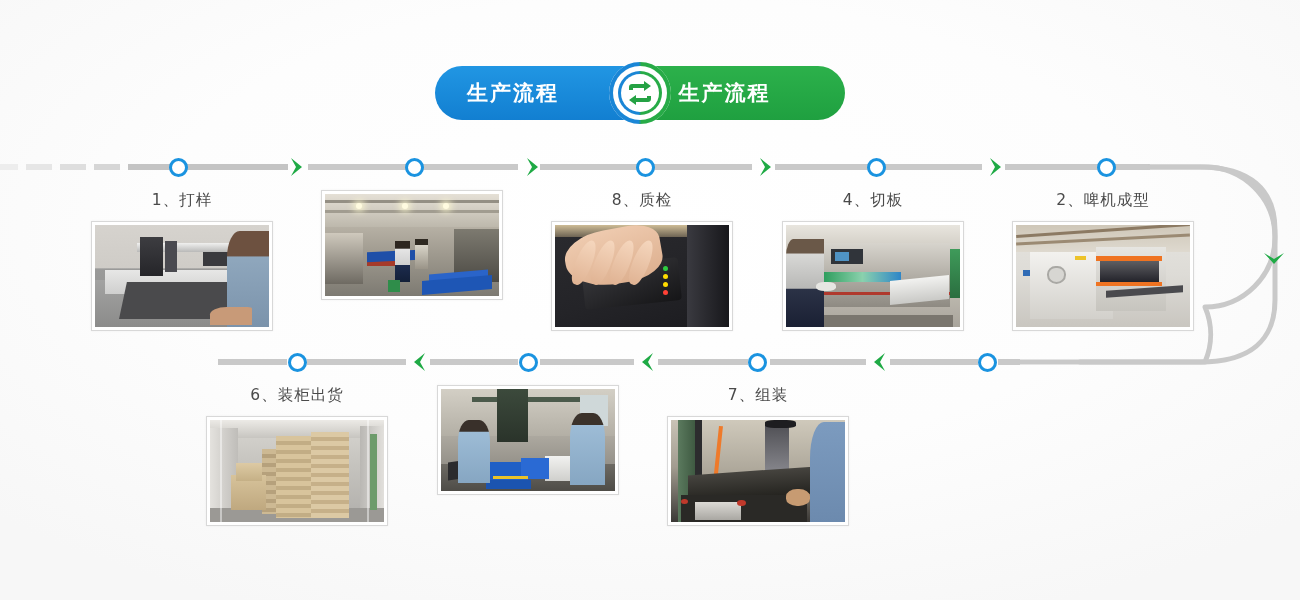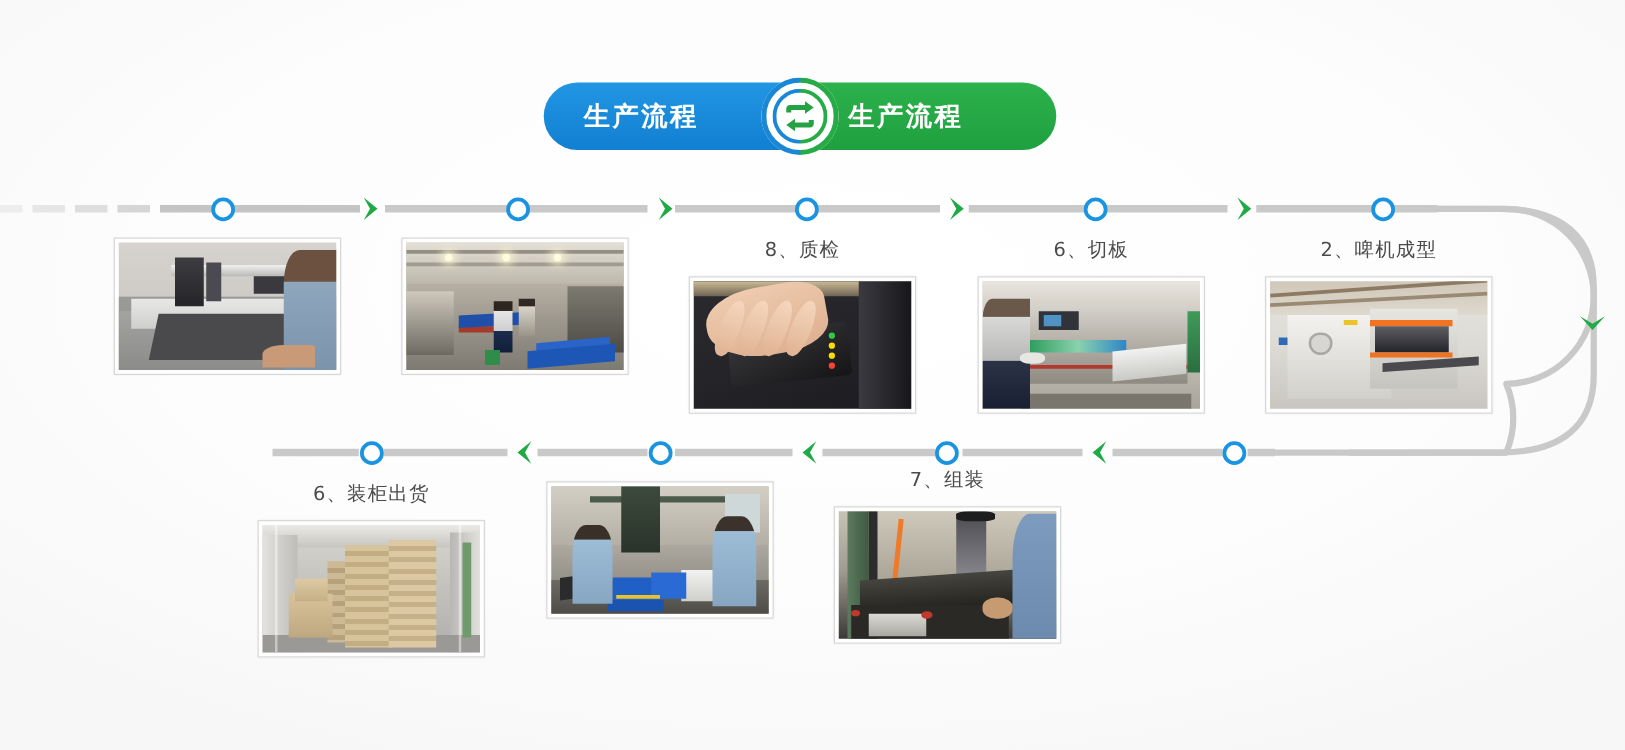--- a/index.html
+++ b/index.html
@@ -358,20 +358,21 @@
         <path d="M17 2 L6 11 L17 20 L12 11 Z" fill="#1faa45"></path>
       </svg>
   </div>
   <div class="chev" style="left:408px; top:351px;">
     <svg width="20" height="22" viewBox="0 0 20 22">
         <path d="M17 2 L6 11 L17 20 L12 11 Z" fill="#1faa45"></path>
       </svg>
   </div>
 
   <div class="step" style="left:82px; top:190px;">
+    <div class="step-label">1、打样</div>
     <div class="thumb">
       <div class="thumb-inner s1">
         <div class="ph floor"></div>
           <div class="ph table"></div>
           <div class="ph sheet"></div>
         <div class="ph dark"></div>
           <div class="ph gantry"></div>
           <div class="ph head"></div>
         <div class="ph head2"></div>
           <div class="ph yellow"></div>
@@ -419,21 +420,21 @@
         <div class="ph hand"></div>
         <div class="ph fing" style="left:12%"></div>
         <div class="ph fing" style="left:23%"></div>
         <div class="ph fing" style="left:34%"></div>
         <div class="ph fing" style="left:45%"></div>
       </div>
     </div>
   </div>
 
   <div class="step" style="left:773px; top:190px;">
-    <div class="step-label">6、切板</div>
+    <div class="step-label">4、切板</div>
     <div class="thumb">
       <div class="thumb-inner s4">
         <div class="ph wall"></div>
           <div class="ph rgreen"></div>
           <div class="ph mach"></div>
         <div class="ph panel"></div>
           <div class="ph screen"></div>
         <div class="ph green"></div>
           <div class="ph redline"></div>
         <div class="ph stack"></div>
@@ -497,21 +498,21 @@
           <div class="ph blue2"></div>
         <div class="ph blue3"></div>
           <div class="ph ylw"></div>
           <div class="ph blk"></div>
         <div class="ph pA"></div>
           <div class="ph pB"></div>
       </div>
     </div>
   </div>
 
-  <div class="step" style="left:658px; top:374px;text-align:center;">
+  <div class="step" style="left:658px; top:385px;text-align:center;">
     <div class="step-label">7、组装</div>
     <div class="thumb">
       <div class="thumb-inner s7">
         <div class="ph wall"></div>
           <div class="ph hose"></div>
         <div class="ph col"></div>
           <div class="ph col2"></div>
         <div class="ph press"></div>
           <div class="ph pin"></div>
         <div class="ph bar"></div>

